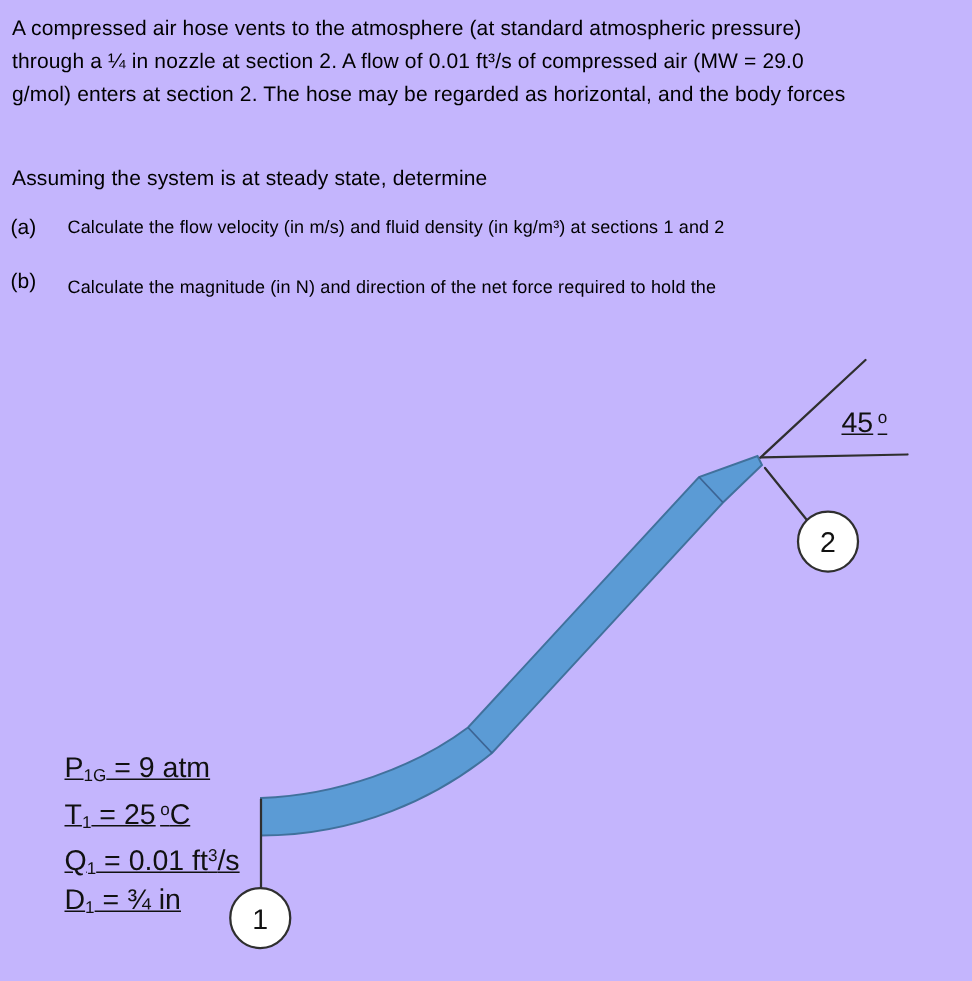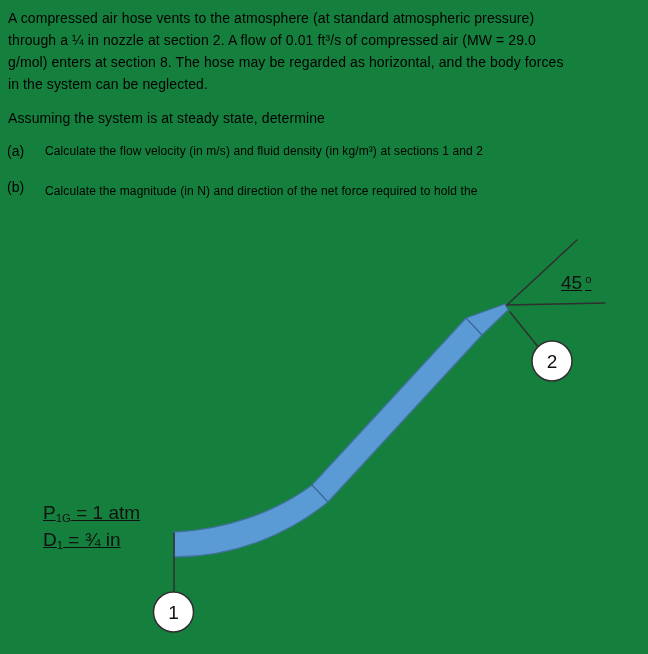--- a/index.html
+++ b/index.html
@@ -1,20 +1,20 @@
 <!DOCTYPE html>
 <html><head>
 <meta charset="utf-8">
 <style>
   html, body { margin: 0; padding: 0; background: #ffffff; }
   #page {
     position: relative;
     width: 648px;
     height: 654px;
-    background: #15803d;
+    background: #c4b5fd;
     font-family: "Liberation Sans", sans-serif;
     color: #000000;
     overflow: hidden;
   }
   
   .text-block { position: absolute; }
   .tline {
     font-size: 14px;
     line-height: 22px;
     white-space: nowrap;
@@ -49,22 +49,21 @@
   .deg-sup { font-size: 0.6em; vertical-align: 0.55em; margin-left: 3px; }
 </style>
 </head>
 <body>
 
 <div id="page">
 
   <div class="text-block" style="left:8px; top:7px;">
     <div class="tline">A compressed air hose vents to the atmosphere (at standard atmospheric pressure)</div>
     <div class="tline">through a ¼ in nozzle at section 2. A flow of 0.01 ft³/s of compressed air (MW = 29.0</div>
-    <div class="tline">g/mol) enters at section 8. The hose may be regarded as horizontal, and the body forces</div>
-    <div class="tline">in the system can be neglected.</div>
+    <div class="tline">g/mol) enters at section 2. The hose may be regarded as horizontal, and the body forces</div>
   </div>
 
   <div class="text-block" style="left:8px; top:107px;text-align:center;">
     <div class="tline">Assuming the system is at steady state, determine</div>
   </div>
 
   <div class="item-label" style="left:7px; top:140px;">(a)</div>
   <div class="item-line" style="left:45px; top:140px;">Calculate the flow velocity (in m/s) and fluid density (in kg/m³) at sections 1 and 2</div>
 
   <div class="item-label" style="left:7px; top:176px;">(b)</div>
@@ -97,20 +96,26 @@
     <text class="marker-num" x="552" y="368">2</text>
   </svg>
 
   <div class="dlabel" style="left:561px; top:268px;">
     <span>45</span><span class="deg-sup">o</span>
   </div>
 
 
   <div class="dlabel" style="left:43px; top:502px;">
     <div class="prop-line">
-      <span>P</span><span class="sub">1G</span><span> = 1 atm</span>
+      <span>P</span><span class="sub">1G</span><span> = 9 atm</span>
+    </div>
+    <div class="prop-line">
+      <span>T</span><span class="sub">1</span><span> = 25</span><span class="deg-sup">o</span><span>C</span>
+    </div>
+    <div class="prop-line">
+      <span>Q</span><span class="sub">1</span><span> = 0.01 ft</span><span class="sup">3</span><span>/s</span>
     </div>
     <div class="prop-line">
       <span>D</span><span class="sub">1</span><span> = ¾ in</span>
     </div>
   </div>
 
 </div>
 
 </body></html>

